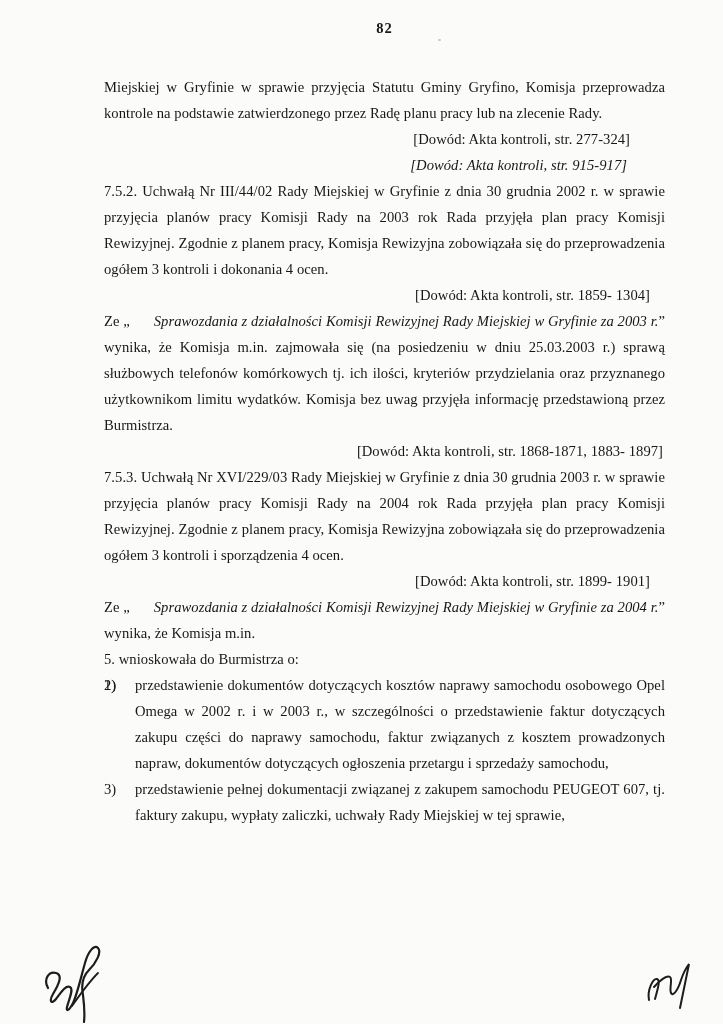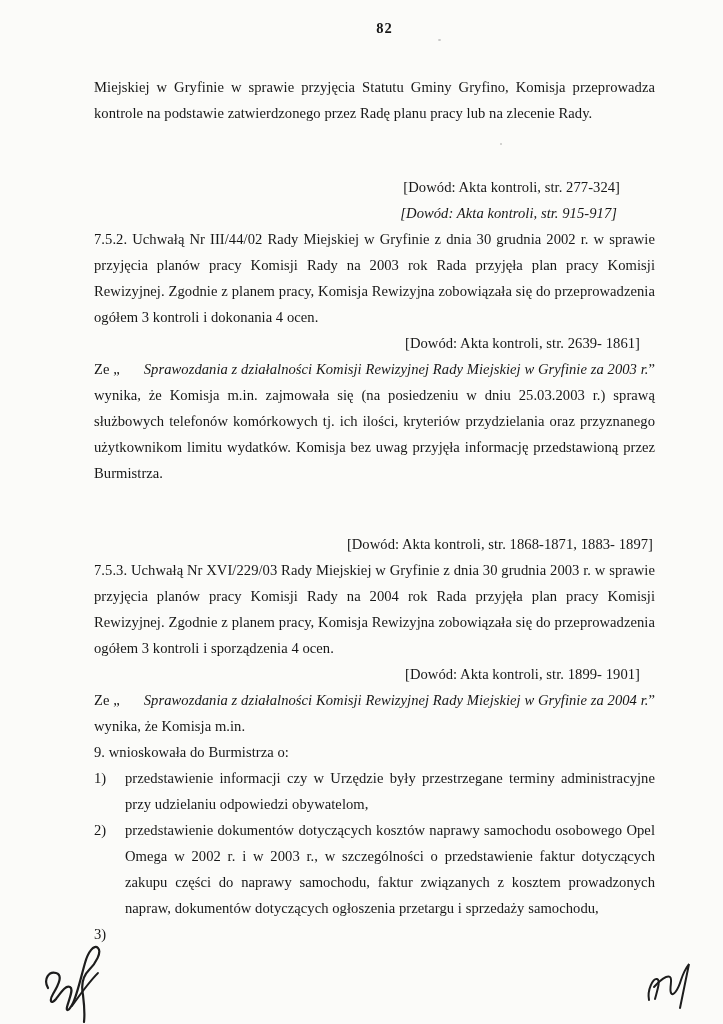--- a/index.html
+++ b/index.html
@@ -23,21 +23,21 @@
     width: 100%;
     text-align: center;
     font-size: 14.5px;
     font-weight: bold;
     letter-spacing: 1px;
     padding-left: 46px;
     box-sizing: border-box;
   }
   .content {
     position: absolute;
-    left: 94px;
+    left: 104px;
     top: 74px;
     width: 561px;
     font-size: 14.6px;
     line-height: 26px;
     text-align: justify;
     letter-spacing: 0.05px;
   }
   .para { margin: 0; }
   .evidence {
     text-align: right;
@@ -75,33 +75,33 @@
 
 <div class="page">
 
   <div class="page-number">82</div>
 
   <div class="scan-speck speck-1"></div>
   <div class="scan-speck speck-2"></div>
 
   <div class="content" id="doc-body">
       <div class="para"><span class="run-normal">Miejskiej w Gryfinie w sprawie przyjęcia Statutu Gminy Gryfino, Komisja przeprowadza kontrole na podstawie zatwierdzonego przez Radę planu pracy lub na zlecenie Rady.</span></div>
-      <div class="evidence" style="padding-right: 35px; margin-top: 48px;">[Dowód: Akta kontroli, str. 277-324]</div>
+      <div class="evidence" style="padding-right: 35px;">[Dowód: Akta kontroli, str. 277-324]</div>
       <div class="evidence" style="padding-right: 38px; font-style: italic;">[Dowód: Akta kontroli, str. 915-917]</div>
       <div class="para"><span class="run-normal">7.5.2. Uchwałą Nr III/44/02 Rady Miejskiej w Gryfinie z dnia 30 grudnia 2002 r. w sprawie przyjęcia planów pracy Komisji Rady na 2003 rok Rada przyjęła plan pracy Komisji Rewizyjnej. Zgodnie z planem pracy, Komisja Rewizyjna zobowiązała się do przeprowadzenia ogółem 3 kontroli i dokonania 4 ocen.</span></div>
-      <div class="evidence" style="padding-right: 15px;">[Dowód: Akta kontroli, str. 2639- 1861]</div>
+      <div class="evidence" style="padding-right: 15px;">[Dowód: Akta kontroli, str. 1859- 1304]</div>
       <div class="para"><span class="run-normal">Ze „</span><span class="run-italic">Sprawozdania z działalności Komisji Rewizyjnej Rady Miejskiej w Gryfinie za 2003 r.</span><span class="run-normal">” wynika, że Komisja m.in. zajmowała się (na posiedzeniu w dniu 25.03.2003 r.) sprawą służbowych telefonów komórkowych tj. ich ilości, kryteriów przydzielania oraz przyznanego użytkownikom limitu wydatków. Komisja bez uwag przyjęła informację przedstawioną przez Burmistrza.</span></div>
-      <div class="evidence" style="padding-right: 2px; margin-top: 45px;">[Dowód: Akta kontroli, str. 1868-1871, 1883- 1897]</div>
+      <div class="evidence" style="padding-right: 2px;">[Dowód: Akta kontroli, str. 1868-1871, 1883- 1897]</div>
       <div class="para"><span class="run-normal">7.5.3. Uchwałą Nr XVI/229/03 Rady Miejskiej w Gryfinie z dnia 30 grudnia 2003 r. w sprawie przyjęcia planów pracy Komisji Rady na 2004 rok Rada przyjęła plan pracy Komisji Rewizyjnej. Zgodnie z planem pracy, Komisja Rewizyjna zobowiązała się do przeprowadzenia ogółem 3 kontroli i sporządzenia 4 ocen.</span></div>
       <div class="evidence" style="padding-right: 15px; font-family: Liberation Serif, serif;">[Dowód: Akta kontroli, str. 1899- 1901]</div>
       <div class="para"><span class="run-normal">Ze „</span><span class="run-italic">Sprawozdania z działalności Komisji Rewizyjnej Rady Miejskiej w Gryfinie za 2004 r.</span><span class="run-normal">” wynika, że Komisja m.in.</span></div>
-      <div class="para"><span class="run-normal">9. wnioskowała do Burmistrza o:</span></div>
-      <div class="list-item"><span class="marker">1)</span><span class="run-normal">przedstawienie informacji czy w Urzędzie były przestrzegane terminy administracyjne przy udzielaniu odpowiedzi obywatelom,</span></div>
+      <div class="para"><span class="run-normal">5. wnioskowała do Burmistrza o:</span></div>
+      <div class="list-item"><span class="marker">1)</span></div>
       <div class="list-item"><span class="marker">2)</span><span class="run-normal">przedstawienie dokumentów dotyczących kosztów naprawy samochodu osobowego Opel Omega w 2002 r. i w 2003 r., w szczególności o przedstawienie faktur dotyczących zakupu części do naprawy samochodu, faktur związanych z kosztem prowadzonych napraw, dokumentów dotyczących ogłoszenia przetargu i sprzedaży samochodu,</span></div>
-      <div class="list-item"><span class="marker">3)</span></div>
+      <div class="list-item"><span class="marker">3)</span><span class="run-normal">przedstawienie pełnej dokumentacji związanej z zakupem samochodu PEUGEOT 607, tj. faktury zakupu, wypłaty zaliczki, uchwały Rady Miejskiej w tej sprawie,</span></div>
     </div>
 
   <div class="signature sig-left">
     <svg width="80" height="85" viewBox="0 0 80 85" fill="none" xmlns="http://www.w3.org/2000/svg">
       <path d="M10,50 C5,41 11,33 18,35 C25,37 21,46 15,56 C11,63 13,67 18,61 C24,53 28,47 32,49 C36,51 31,61 29,69 C28,74 31,73 35,65 C39,57 43,39 47,25 C50,14 56,6 60,10 C64,14 58,25 51,32 C45,38 43,47 45,57 C46,65 47,75 46,84" stroke="#1d1d1d" stroke-width="2.2" stroke-linecap="round" fill="none"></path>
       <path d="M34,68 C41,58 51,44 60,35" stroke="#1d1d1d" stroke-width="1.8" stroke-linecap="round" fill="none"></path>
     </svg>
   </div>
 
   <div class="signature sig-right">

